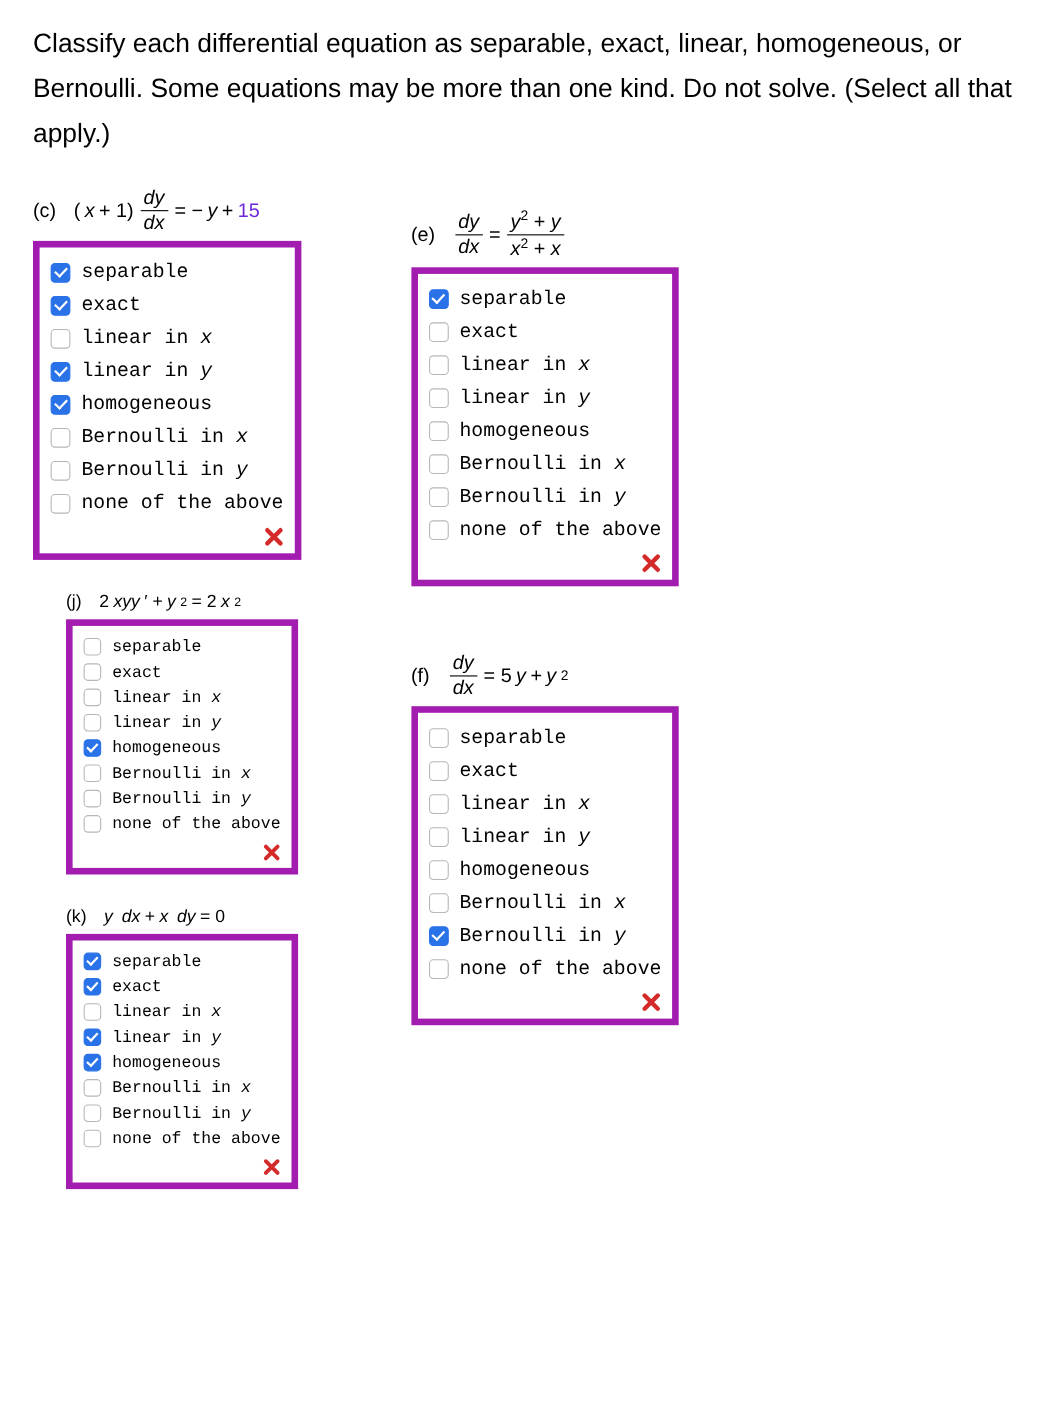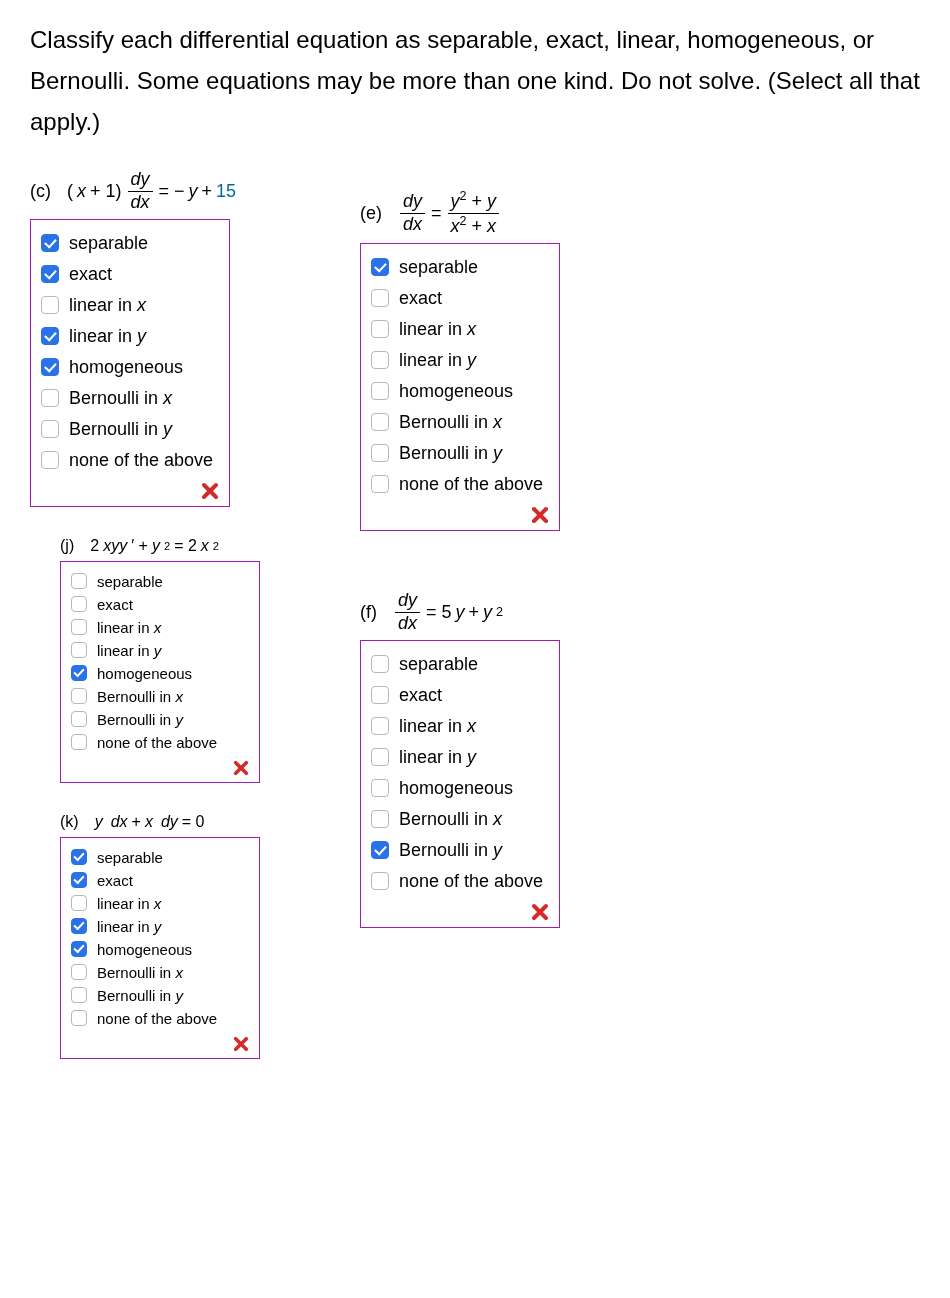--- a/index.html
+++ b/index.html
@@ -60,24 +60,25 @@
   .frac .den {
     border-top: 1px solid #000;
     padding: 1px 3px 0;
   }
   .sup {
     font-size: 0.7em;
     vertical-align: super;
     font-style: normal;
   }
   .answer-box {
-    border: 1px solid #a21caf;
+    border: 6px solid #a21caf;
     padding: 8px 10px 6px;
     display: inline-block;
     min-width: 200px;
+    font-family: Liberation Mono, monospace;
   }
   .answer-box.large .opt-label { font-size: 18px; }
   .answer-box.small .opt-label { font-size: 15px; }
   .opt {
     display: flex;
     align-items: center;
     gap: 10px;
     padding: 5px 0;
   }
   .answer-box.small .opt { padding: 3px 0; }
@@ -111,21 +112,21 @@
   }
   .answer-box.small .cb.checked::after {
     width: 8px; height: 4px;
   }
   .feedback-row {
     display: flex;
     justify-content: flex-end;
     padding-top: 6px;
   }
   .wrong-icon svg { display: block; }
-  .red { color: #0369a1; }
+  .red { color: #6d28d9; }
 </style>
 </head>
 <body>
 
 <div class="instructions">Classify each differential equation as separable, exact, linear, homogeneous, or Bernoulli. Some equations may be more than one kind. Do not solve. (Select all that apply.)</div>
 
 <div class="columns">
   <div class="col">
 
     <div class="question">

